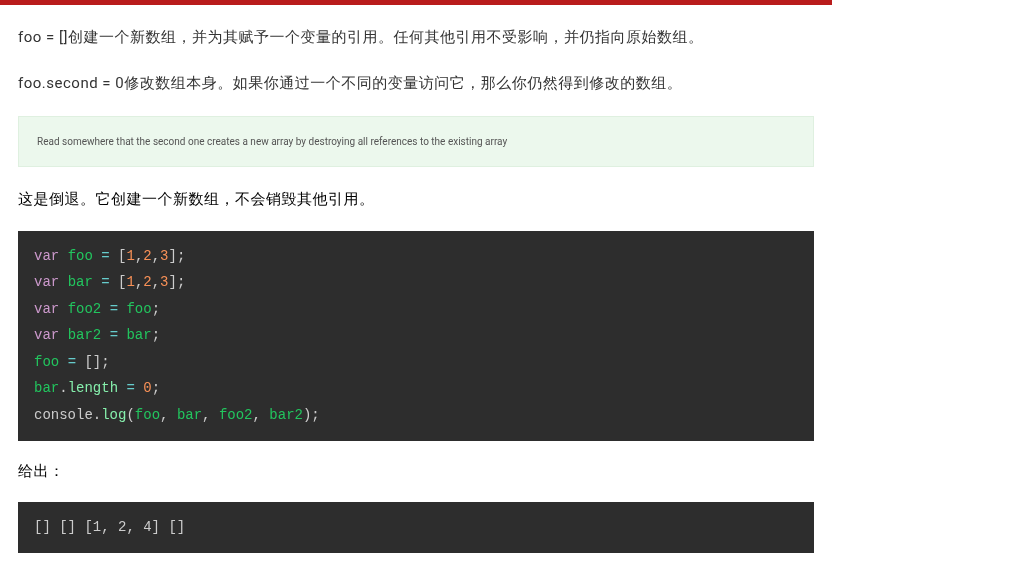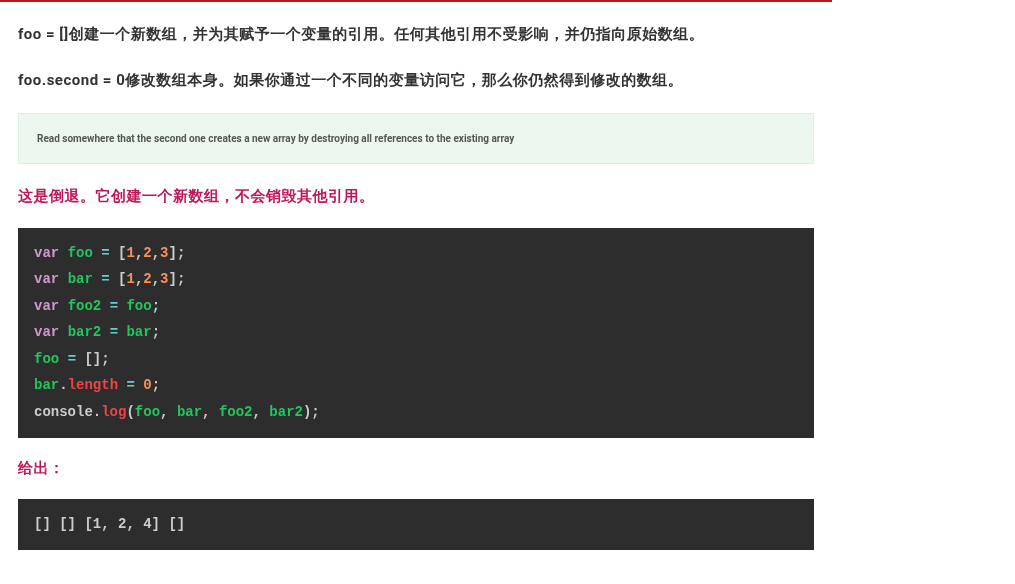--- a/index.html
+++ b/index.html
@@ -8,31 +8,30 @@
     padding: 0;
     font-family: -apple-system, BlinkMacSystemFont, "Segoe UI", Roboto, "Helvetica Neue", Arial, "PingFang SC", "Microsoft YaHei", sans-serif;
     font-size: 15px;
     line-height: 1.7;
     color: #333;
     background: #fff;
   }
   .container {
     width: 832px;
     padding: 20px 18px 10px 18px;
-    border-top: 2px solid #b91c1c;
-    font-weight: bold;
+    border-top: 5px solid #b91c1c;
   }
   .para {
     margin: 0 0 20px 0;
     color: #333;
     letter-spacing: 0.5px;
   }
   .para2 {
     margin: 10px 0 18px 0;
-    color: #be185d;
+    color: #000000;
     letter-spacing: 0.5px;
   }
   .quote-box {
     background: #ecf8ed;
     border: 1px solid #dff0e0;
     padding: 16px 18px;
     margin: 0 0 20px 0;
     font-size: 10px;
     color: #555;
   }
@@ -45,21 +44,21 @@
     padding: 12px 16px;
     margin: 0 0 18px 0;
     white-space: pre;
     overflow-x: auto;
   }
   .tok-kw   { color: #cc99cc; text-align: center; }  
   .tok-var  { color: #22c55e; }  
   .tok-op   { color: #66cccc; }  
   .tok-punc { color: #cccccc; }  
   .tok-num  { color: #f99157; }  
-  .tok-prop { color: #ef4444; }  
+  .tok-prop { color: #86efac; }  
   .tok-obj  { color: #cccccc; }  
 </style>
 </head>
 <body>
 
 <div class="container">
 
   <p class="para">foo = []创建一个新数组，并为其赋予一个变量的引用。任何其他引用不受影响，并仍指向原始数组。</p>
 
   <p class="para">foo.second = 0修改数组本身。如果你通过一个不同的变量访问它，那么你仍然得到修改的数组。</p>

